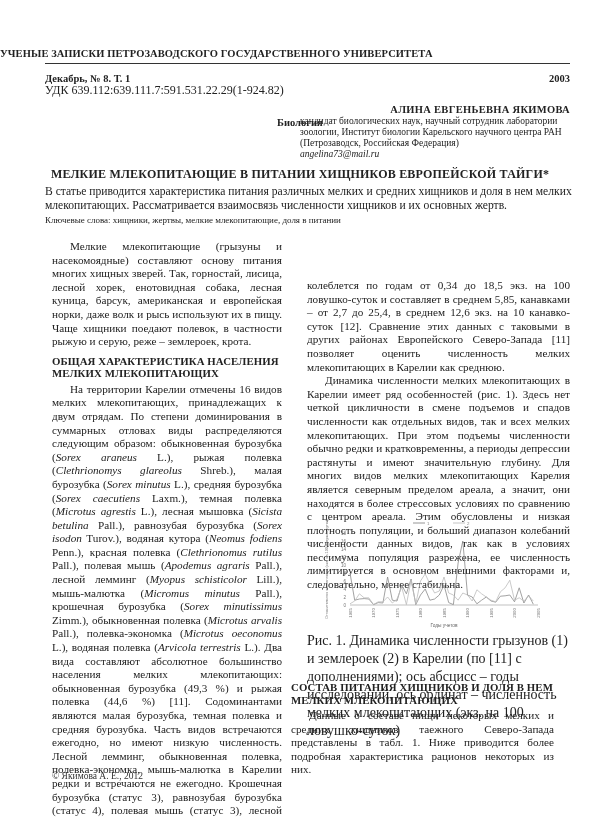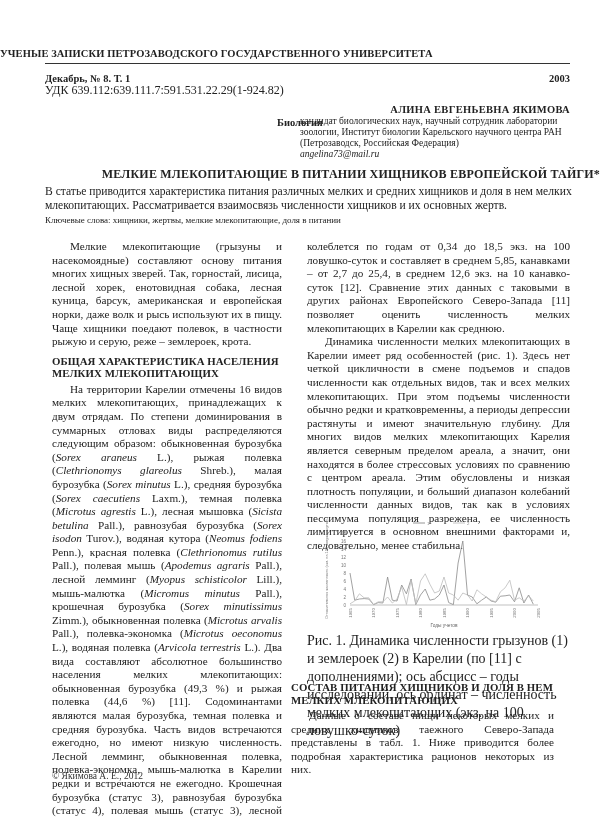--- a/index.html
+++ b/index.html
@@ -8,28 +8,28 @@
   .journal { position: absolute; top: 48px; left: 0; width: 600px; text-align: left; font-weight: bold; font-size: 10.5px; letter-spacing: 0.1px; }
   .rule { position: absolute; top: 63px; left: 45px; width: 525px; border-top: 1px solid #333; }
   .issue-row { position: absolute; top: 73px; left: 45px; width: 525px; font-size: 10.5px; font-weight: bold; }
   .issue-row .l { position: absolute; left: 0; }
   .issue-row .c { position: absolute; left: 232px; margin-top: 44px; }
   .issue-row .r { position: absolute; right: 0; }
   .udk { position: absolute; top: 83px; left: 45px; font-size: 12px; text-align: right; }
   .author { position: absolute; top: 104px; right: 30px; width: 270px; font-size: 9.5px; line-height: 11px; text-align: left; }
   .author .name { font-weight: bold; text-align: right; font-size: 10.5px; letter-spacing: 0.3px; margin-bottom: 1px; }
   .author .email { font-style: italic; }
-  .title { position: absolute; top: 167px; left: 0; width: 600px; text-align: right; font-weight: bold; font-size: 12px; letter-spacing: 0.2px; }
+  .title { position: absolute; top: 167px; left: 0; width: 600px; text-align: center; font-weight: bold; font-size: 12px; letter-spacing: 0.2px; }
   .abstract { position: absolute; top: 185px; left: 45px; width: 530px; font-size: 11.6px; line-height: 14px; }
   .keywords { position: absolute; top: 215px; left: 45px; font-size: 9px; }
   .col { position: absolute; font-size: 11.2px; line-height: 13.6px; text-align: justify; }
   .col-left { top: 240px; left: 52px; width: 230px; }
   .col-right { top: 240px; left: 307px; width: 263px; }
   .col p { text-indent: 18px; }
-  .col p.noind { text-indent: 0; }
+  .col p.noind { text-indent: 0; margin-top: 39px; }
   .h2 { font-weight: bold; font-size: 10.8px; line-height: 12.5px; margin: 6px 0 3px 0; text-indent: 0; text-align: left; letter-spacing: 0.1px; }
   .copyright { position: absolute; top: 771px; left: 52px; font-size: 9.5px; color: #333; }
   .chart { position: absolute; top: 517px; left: 318px; width: 230px; height: 112px; }
   .caption { position: absolute; top: 632px; left: 307px; width: 263px; font-size: 14px; line-height: 18px; }
   .section2 { position: absolute; top: 681px; left: 291px; width: 263px; font-size: 11.2px; line-height: 13.6px; text-align: justify; }
   .section2 .h2 { margin-top: 0; }
   .section2 p { text-indent: 18px; }
   i { font-style: italic; }
 </style>
 </head>

